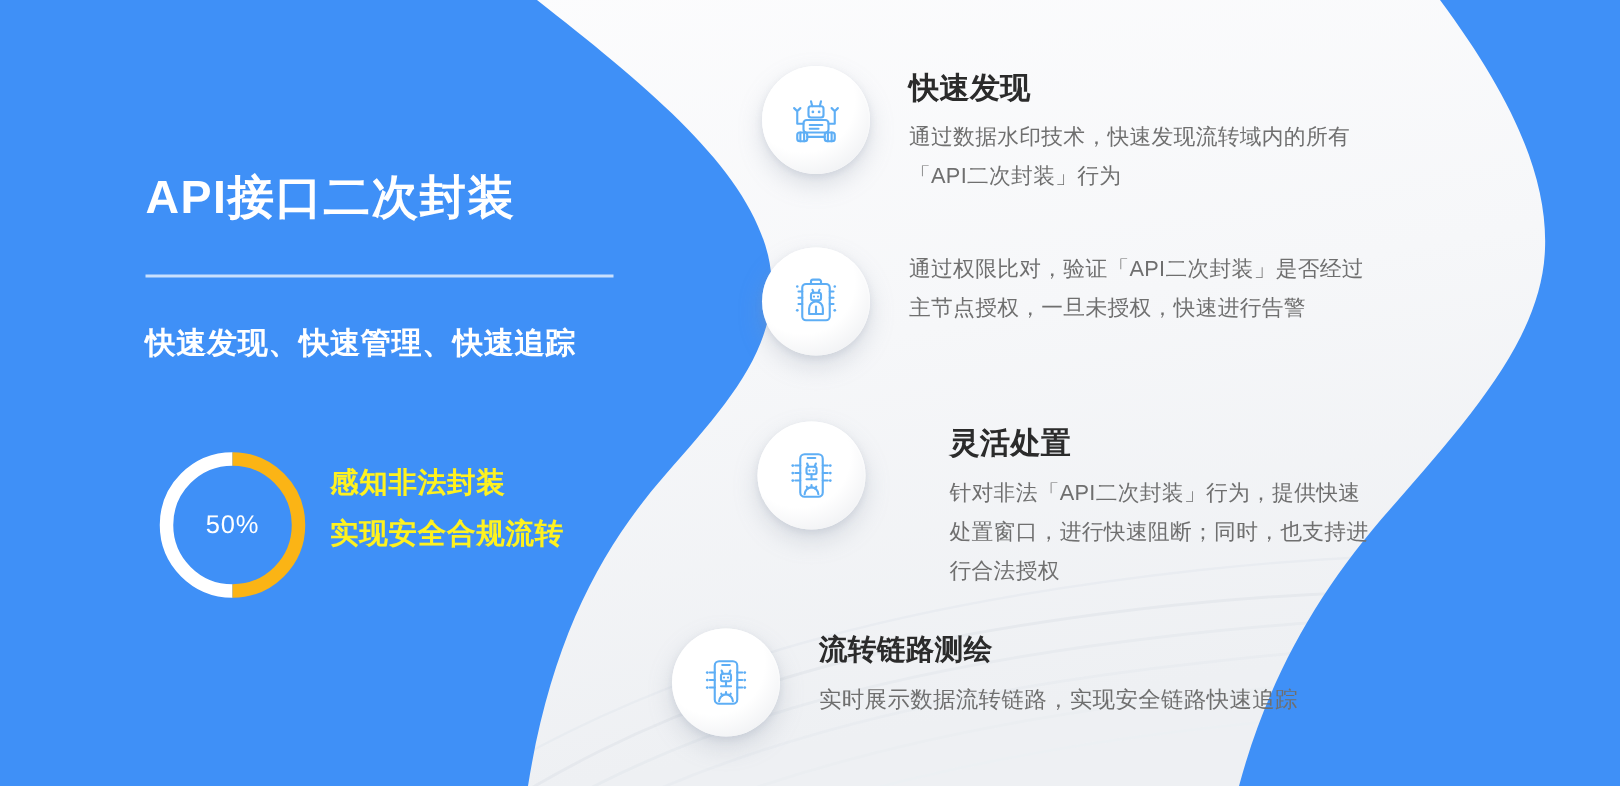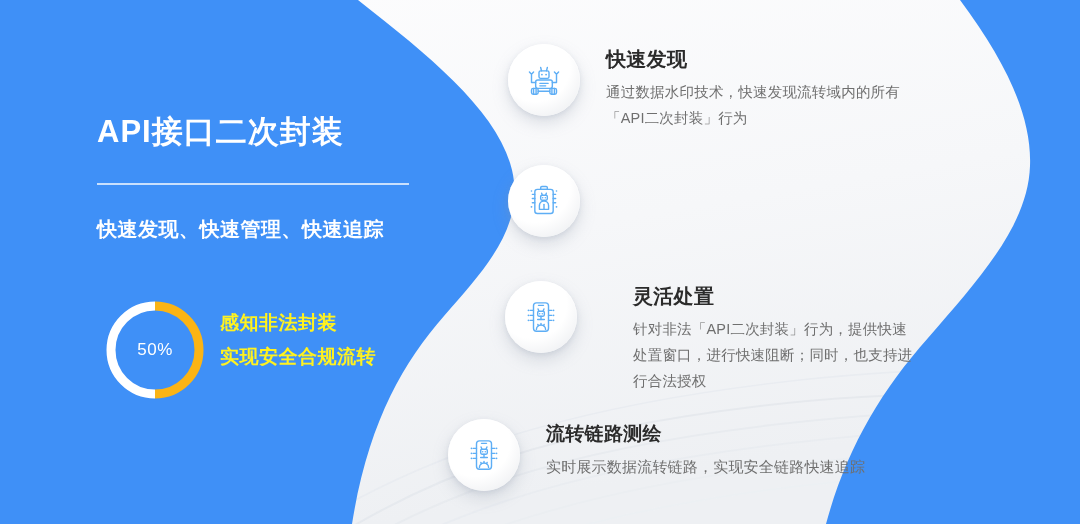--- a/index.html
+++ b/index.html
@@ -192,20 +192,24 @@
 
           <path d="M13 16 h-3 M13 21 h-3 M13 26 h-3"></path>
           <path d="M35 16 h3 M35 21 h3 M35 26 h3"></path>
           <circle cx="9" cy="31" r="1.1" fill="#5eaef5" stroke="none"></circle>
           <circle cx="39" cy="31" r="1.1" fill="#5eaef5" stroke="none"></circle>
           <circle cx="9" cy="12" r="1" fill="#5eaef5" stroke="none"></circle>
           <circle cx="39" cy="12" r="1" fill="#5eaef5" stroke="none"></circle>
         </svg>
       </div>
       <div class="f-body">
+        <div class="f-desc">
+          <div>通过权限比对，验证「API二次封装」是否经过</div>
+          <div>主节点授权，一旦未授权，快速进行告警</div>
+        </div>
       </div>
     </div>
 
     <div class="feature" id="feature-2">
       <div class="f-icon">
         <svg width="40" height="40" viewBox="0 0 48 48" fill="none" stroke="#5eaef5" stroke-width="1.7" stroke-linecap="round" stroke-linejoin="round">
 
           <rect x="15" y="7" width="18" height="34" rx="3.5"></rect>
           <path d="M21 10 h6"></path>
 

